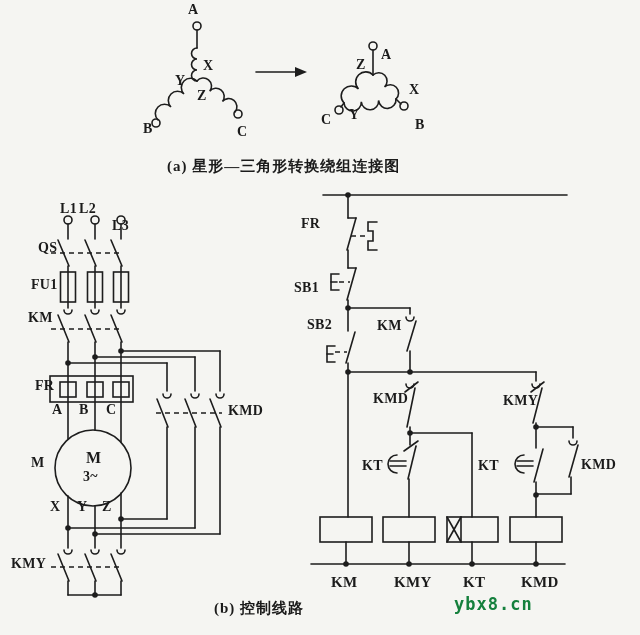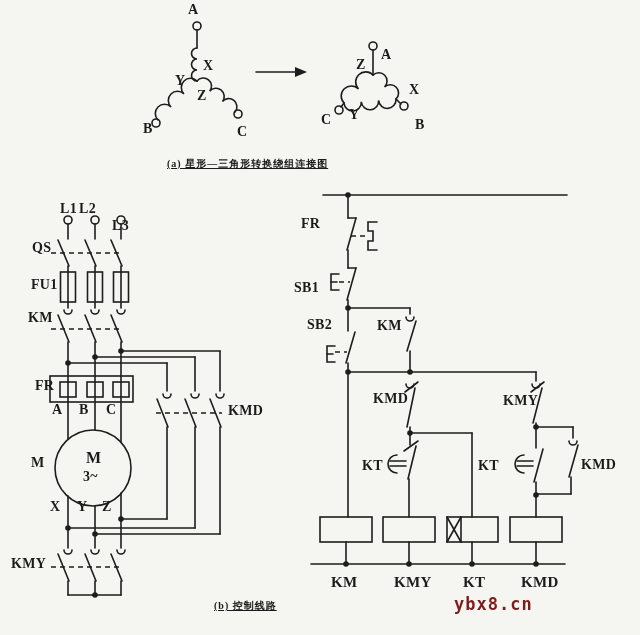--- a/index.html
+++ b/index.html
@@ -12,22 +12,22 @@
   .wire{stroke:#1d1d1d;stroke-width:1.6;fill:none;stroke-linecap:round;}
   .dash{stroke:#1d1d1d;stroke-width:1.3;fill:none;stroke-dasharray:5,4;}
   .dot{fill:#1d1d1d;stroke:none;}
   .lbl{
     position:absolute;color:#1b1b1b;
     font:bold 14px "Liberation Serif", serif;
     white-space:nowrap;letter-spacing:.3px;line-height:1.1;
   }
   .lg{font-size:15px;}
   .xl{font-size:16px;}
-  .cap{font-size:10px;letter-spacing:1px;text-decoration:underline;}
-  .wm{font:bold 17px "DejaVu Sans Mono", monospace;letter-spacing:1px;color:#7f1d1d;}
+  .cap{font-size:15px;letter-spacing:1px;}
+  .wm{font:bold 17px "DejaVu Sans Mono", monospace;letter-spacing:1px;color:#15803d;}
 </style>
 </head>
 <body>
 
 <div class="stage">
 
 <svg width="640" height="635" viewBox="0 0 640 635">
 
   <g>
     <circle class="wire" cx="197" cy="26" r="4"></circle>
@@ -250,21 +250,21 @@
   <div class="lbl" style="left:409px;top:82px">X</div>
   <div class="lbl" style="left:349px;top:107px">Y</div>
   <div class="lbl" style="left:321px;top:112px">C</div>
   <div class="lbl" style="left:415px;top:117px">B</div>
 
   <div class="lbl cap" style="left:167px;top:158px">(a) 星形—三角形转换绕组连接图</div>
 
   <div class="lbl" style="left:60px;top:201px">L1</div>
   <div class="lbl" style="left:79px;top:201px">L2</div>
   <div class="lbl" style="left:112px;top:218px">L3</div>
-  <div class="lbl" style="left:32px;top:240px">QS</div>
+  <div class="lbl" style="left:38px;top:240px">QS</div>
   <div class="lbl" style="left:31px;top:277px">FU1</div>
   <div class="lbl" style="left:28px;top:310px">KM</div>
   <div class="lbl" style="left:35px;top:378px">FR</div>
   <div class="lbl" style="left:52px;top:402px">A</div>
   <div class="lbl" style="left:79px;top:402px">B</div>
   <div class="lbl" style="left:106px;top:402px">C</div>
   <div class="lbl" style="left:31px;top:455px">M</div>
   <div class="lbl xl" style="left:86px;top:449px">M</div>
   <div class="lbl" style="left:83px;top:469px">3~</div>
   <div class="lbl" style="left:50px;top:499px">X</div>

